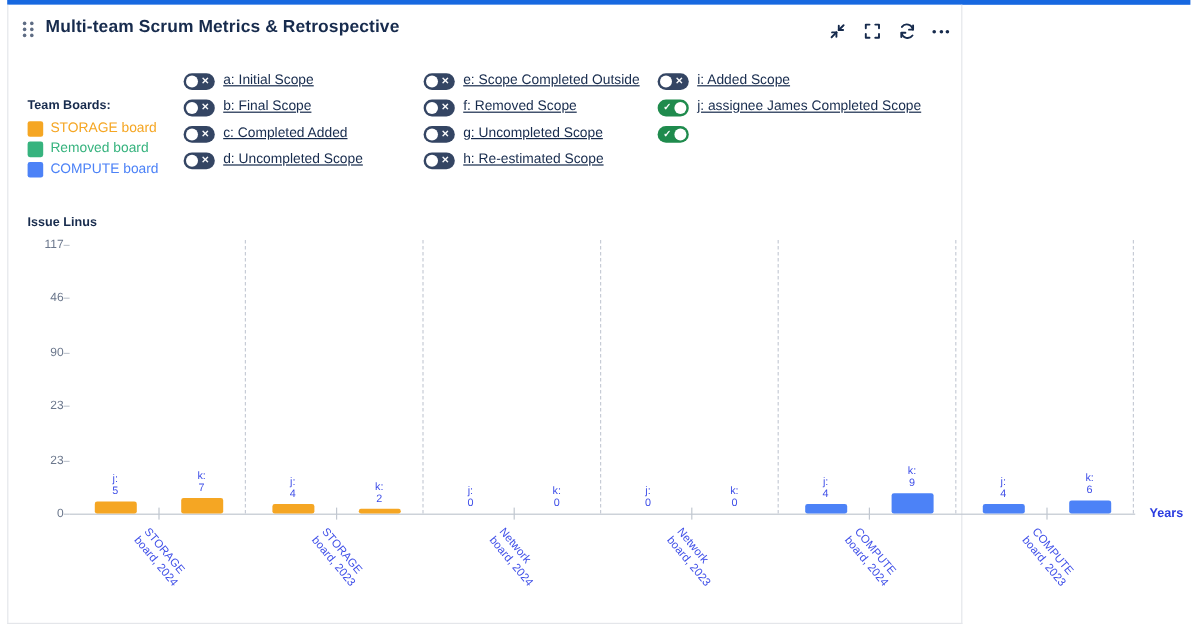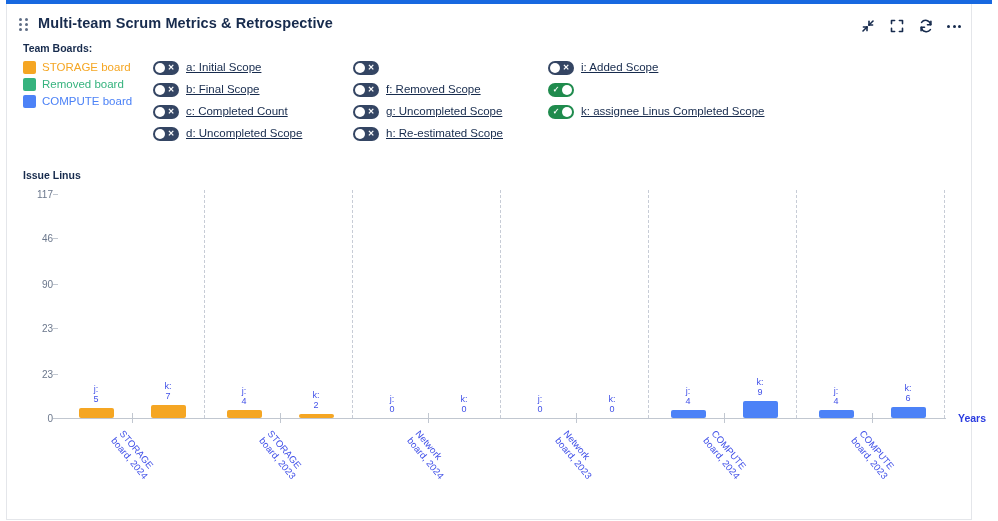--- a/index.html
+++ b/index.html
@@ -14,21 +14,21 @@
   #app { position: relative; width: 998px; height: 521px; background: #fff; }
 
   
   .accent-strip {
     position: absolute; left: 6px; top: 0; width: 986px; height: 4px;
     background: #1768e0;
   }
 
   
   .card {
-    position: absolute; left: 6px; top: 4px; width: 966px; height: 516px;
+    position: absolute; left: 6px; top: 4px; width: 796px; height: 516px;
     background: #ffffff;
     border: 1px solid #e4e6ea;
     border-top: none;
   }
 
   
   .card-header {
     position: relative; height: 32px; padding: 10px 12px 0 12px;
     display: flex; align-items: flex-start;
   }
@@ -49,21 +49,21 @@
   }
   .hicon { width: 16px; height: 16px; display: block; cursor: pointer; color: #172b4d; }
   .hicon svg { display: block; }
   .dots-icon { display: flex; gap: 2.5px; align-items: center; height: 16px; cursor: pointer; }
   .dots-icon i { width: 3px; height: 3px; border-radius: 50%; background: #172b4d; display: block; }
 
   
   .controls {
     display: flex; padding: 6px 0 0 16px; gap: 0;
   }
-  .boards-col { width: 112px; flex: none; }
+  .boards-col { width: 112px; flex: none; margin-top: 40px; }
   .col-head {
     font-size: 10.5px; font-weight: bold; color: #172b4d; margin-bottom: 6px; line-height: 12px;
   }
   .board-row { display: flex; align-items: center; gap: 6px; margin-bottom: 3px; height: 14px; }
   .swatch { width: 13px; height: 13px; border-radius: 2px; flex: none; }
   .board-label { font-size: 11.5px; line-height: 14px; white-space: nowrap; }
 
   .metrics-wrap { flex: 1; padding-left: 18px; }
   .metrics-grid {
     display: grid;
@@ -212,20 +212,21 @@
                 <span class="glyph">✕</span>
                 <span class="knob"></span>
               </span>
               <span class="metric-label">a: Initial Scope</span>
             </div>
             <div class="metric-item">
               <span class="toggle off">
                 <span class="glyph">✕</span>
                 <span class="knob"></span>
               </span>
+              <span class="metric-label">e: Scope Completed Outside</span>
             </div>
             <div class="metric-item">
               <span class="toggle off">
                 <span class="glyph">✕</span>
                 <span class="knob"></span>
               </span>
               <span class="metric-label">i: Added Scope</span>
             </div>
             <div class="metric-item">
               <span class="toggle off">
@@ -239,41 +240,41 @@
                 <span class="glyph">✕</span>
                 <span class="knob"></span>
               </span>
               <span class="metric-label">f: Removed Scope</span>
             </div>
             <div class="metric-item">
               <span class="toggle on">
                 <span class="glyph">✓</span>
                 <span class="knob"></span>
               </span>
-            </div>
-            <div class="metric-item">
-              <span class="toggle off">
-                <span class="glyph">✕</span>
-                <span class="knob"></span>
-              </span>
-              <span class="metric-label">c: Completed Count</span>
+              <span class="metric-label">j: assignee James Completed Scope</span>
+            </div>
+            <div class="metric-item">
+              <span class="toggle off">
+                <span class="glyph">✕</span>
+                <span class="knob"></span>
+              </span>
+              <span class="metric-label">c: Completed Added</span>
             </div>
             <div class="metric-item">
               <span class="toggle off">
                 <span class="glyph">✕</span>
                 <span class="knob"></span>
               </span>
               <span class="metric-label">g: Uncompleted Scope</span>
             </div>
             <div class="metric-item">
               <span class="toggle on">
                 <span class="glyph">✓</span>
                 <span class="knob"></span>
               </span>
-              <span class="metric-label">k: assignee Linus Completed Scope</span>
             </div>
             <div class="metric-item">
               <span class="toggle off">
                 <span class="glyph">✕</span>
                 <span class="knob"></span>
               </span>
               <span class="metric-label">d: Uncompleted Scope</span>
             </div>
             <div class="metric-item">
               <span class="toggle off">

